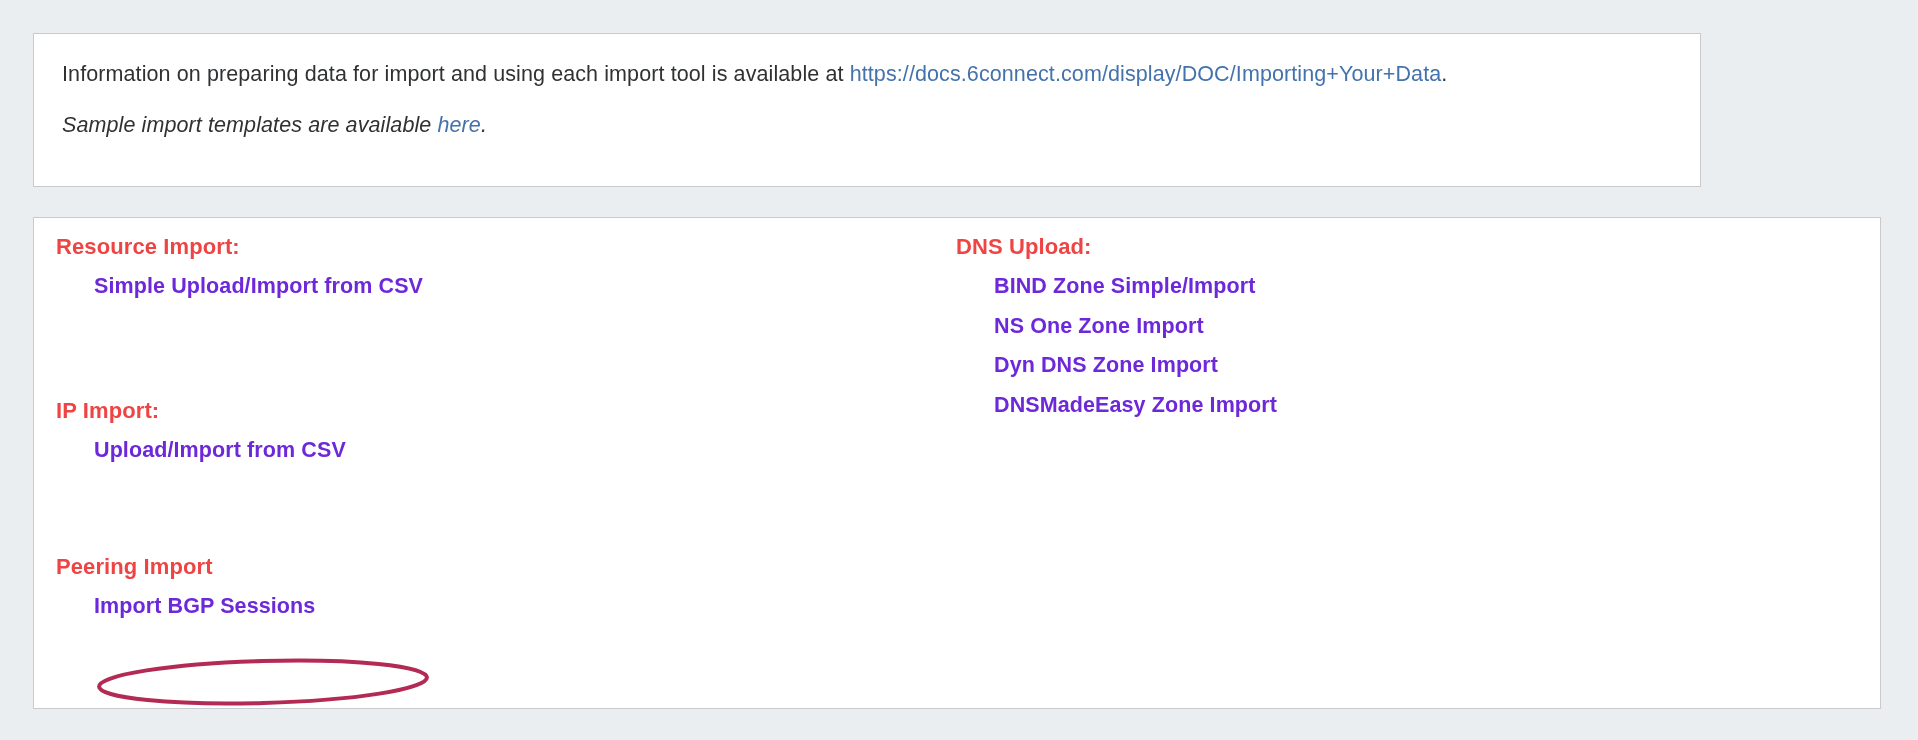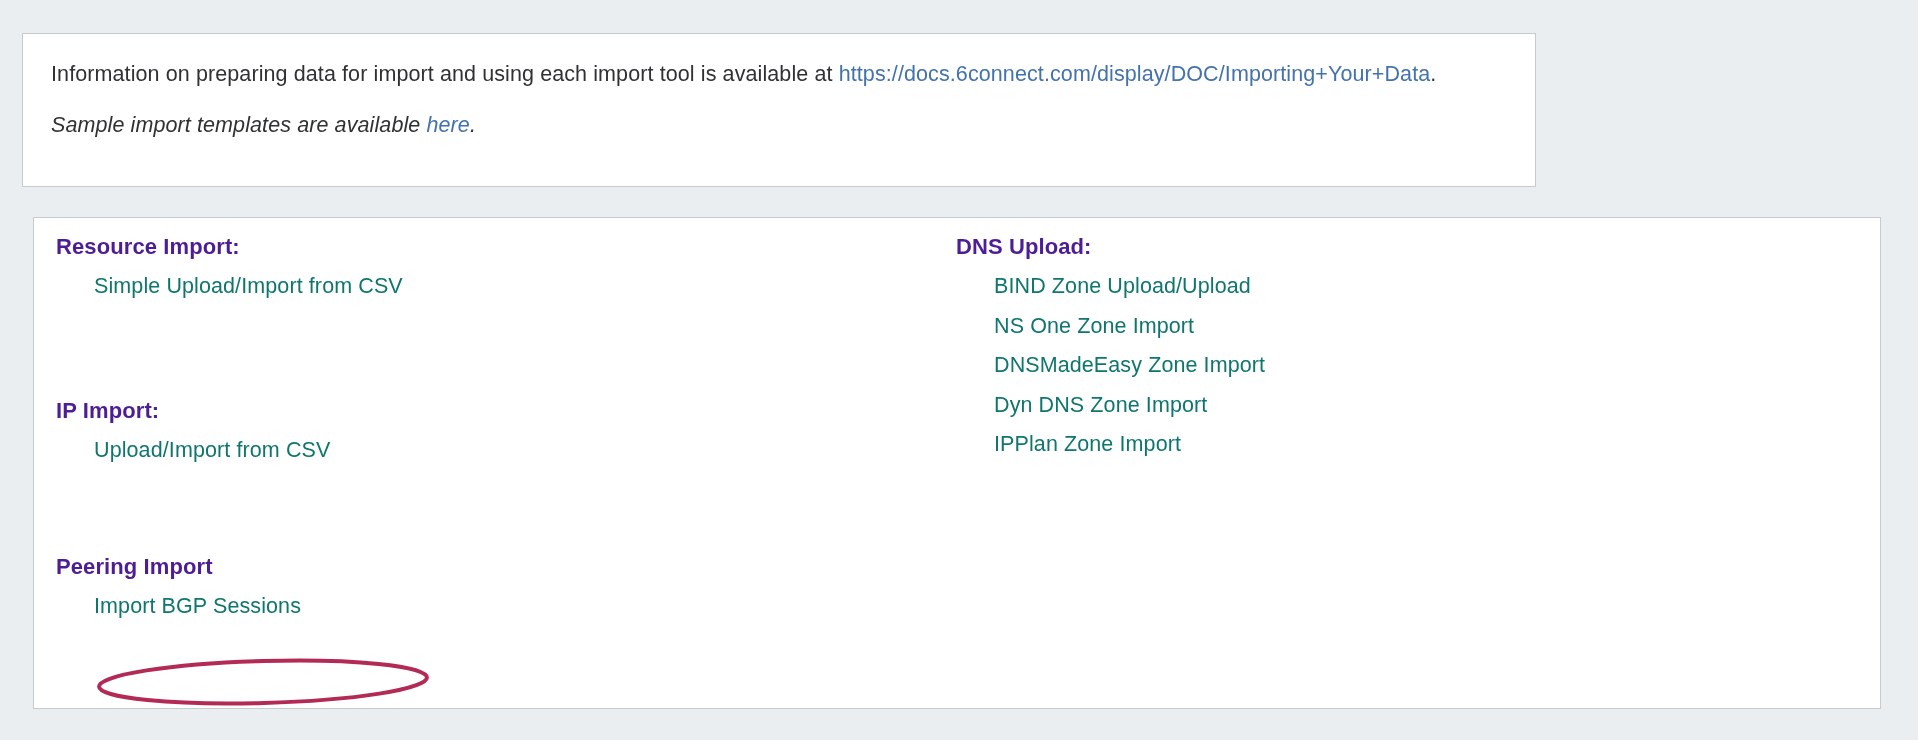--- a/index.html
+++ b/index.html
@@ -25,23 +25,23 @@
 
   
   .panel {
     position: absolute;
     background: #ffffff;
     border: 1px solid #c8cbcd;
     box-sizing: border-box;
   }
 
   #info-panel {
-    left: 22px;
+    left: 33px;
     top: 33px;
-    width: 1514px;
+    width: 1668px;
     height: 154px;
   }
 
   #tools-panel {
     left: 33px;
     top: 217px;
     width: 1848px;
     height: 492px;
   }
 
@@ -77,39 +77,40 @@
     position: absolute;
     left: 0;
   }
 
   .group-heading {
     position: absolute;
     left: 22px;
     top: 0;
     font-size: 22px;
     font-weight: bold;
-    color: #4c1d95;
+    color: #ef4444;
     white-space: nowrap;
     letter-spacing: 0.1px;
   }
 
   .group-links {
     position: absolute;
     left: 60px;
     top: 33px;
   }
 
   .group-link {
     display: block;
     font-size: 21.5px;
     line-height: 39.5px;
-    color: #0f766e;
+    color: #6d28d9;
     text-decoration: none;
     white-space: nowrap;
     letter-spacing: 0.1px;
+    font-weight: bold;
   }
 
   
   #group-resource { top: 16px; }
   #group-ip       { top: 180px; }
   #group-peering  { top: 336px; }
   #group-dns      { top: 16px; }
 
   
   #csv-highlight-ellipse {
@@ -171,25 +172,24 @@
         </svg>
       </div>
 
     </div>
 
     <div class="column" id="col-right">
 
       <div class="group" id="group-dns">
         <div class="group-heading">DNS Upload:</div>
         <div class="group-links">
-          <a class="group-link">BIND Zone Upload/Upload</a>
+          <a class="group-link">BIND Zone Simple/Import</a>
           <a class="group-link">NS One Zone Import</a>
+          <a class="group-link">Dyn DNS Zone Import</a>
           <a class="group-link">DNSMadeEasy Zone Import</a>
-          <a class="group-link">Dyn DNS Zone Import</a>
-          <a class="group-link">IPPlan Zone Import</a>
         </div>
       </div>
 
     </div>
 
   </div>
 
 </div>
 
 </body></html>

